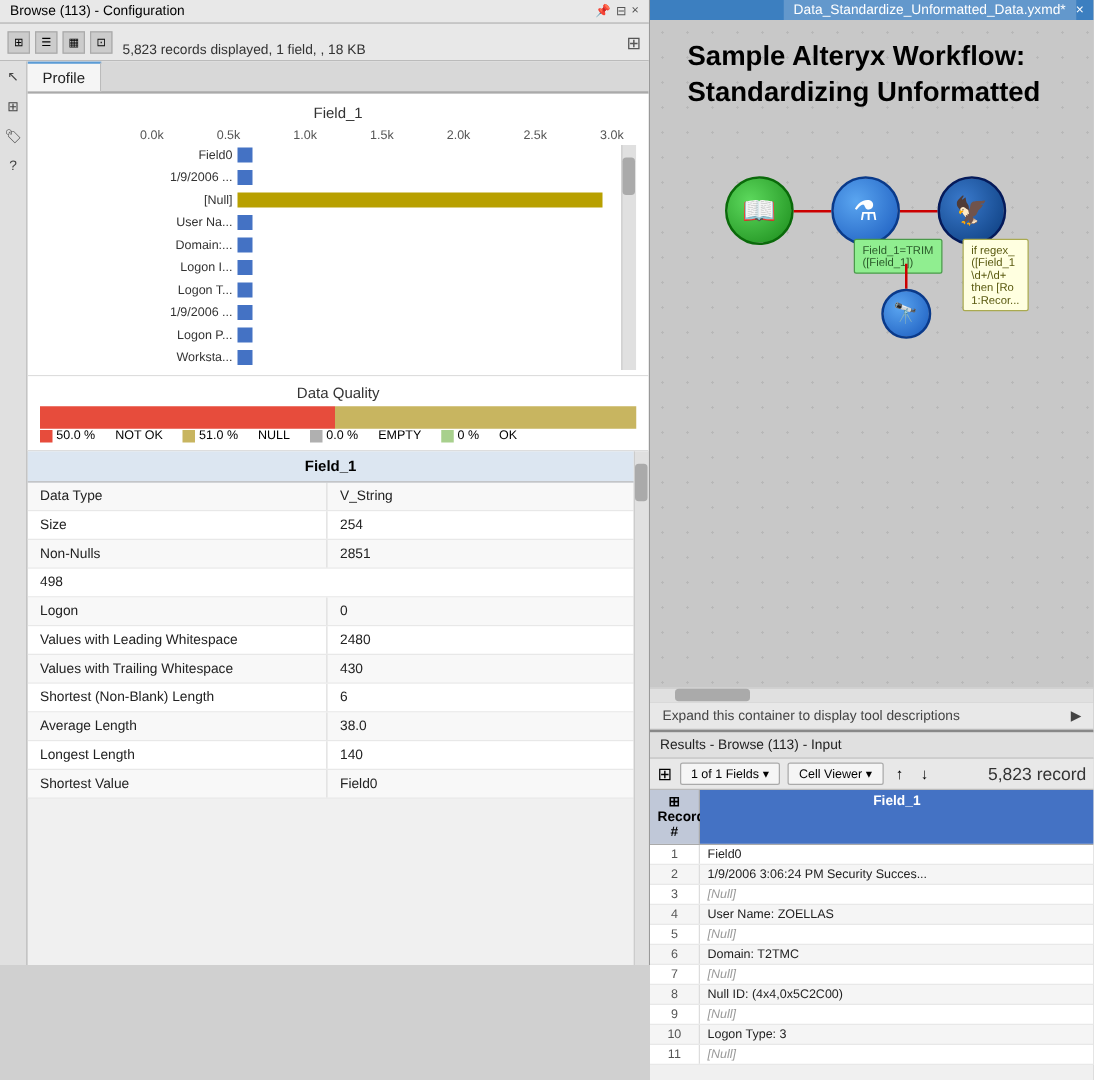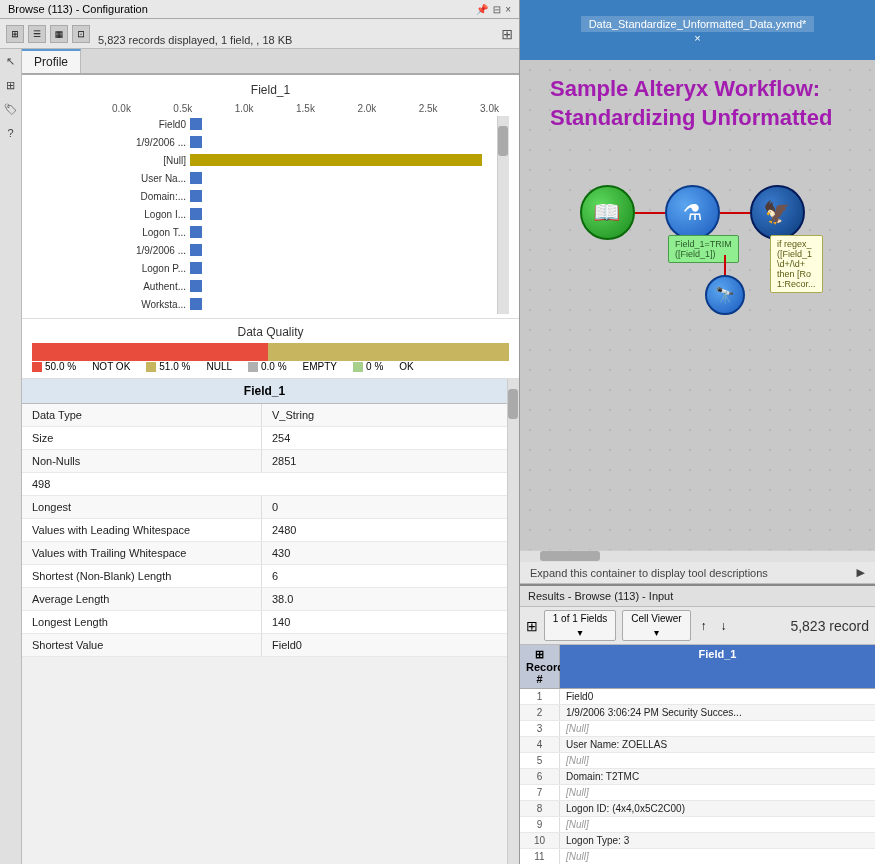--- a/index.html
+++ b/index.html
@@ -1,21 +1,21 @@
 <!DOCTYPE html>
 <html><head>
   <meta charset="utf-8">
   <style>
     * { box-sizing: border-box; margin: 0; padding: 0; }
     body { font-family: 'Segoe UI', Tahoma, Geneva, Verdana, sans-serif; font-size: 12px; background: #d0d0d0; overflow: hidden; }
 
     .main-container { display: flex; width: 875px; height: 864px; }
 
     
-    .left-panel { width: 520px; height: 864px; background: #f0f0f0; border-right: 1px solid #999; display: flex; flex-direction: column; }
+    .left-panel { width: 520px; height: 772px; background: #f0f0f0; border-right: 1px solid #999; display: flex; flex-direction: column; }
 
     .left-title-bar { background: #e8e8e8; border-bottom: 1px solid #aaa; padding: 3px 8px; display: flex; align-items: center; justify-content: space-between; font-size: 11px; }
     .left-title-bar .title-controls { display: flex; gap: 4px; }
     .title-pin { font-size: 10px; color: #555; cursor: pointer; }
 
     .left-toolbar { background: #e8e8e8; border-bottom: 1px solid #bbb; padding: 2px 6px; display: flex; align-items: center; gap: 4px; font-size: 11px; }
     .toolbar-icon { width: 18px; height: 18px; background: #ccc; border: 1px solid #aaa; display: flex; align-items: center; justify-content: center; font-size: 9px; cursor: pointer; }
     .toolbar-info { color: #333; margin-left: 4px; flex: 1; margin-top: 13px; }
     .toolbar-plus { font-size: 14px; color: #555; cursor: pointer; margin-left: auto; }
 
@@ -63,53 +63,53 @@
     .field-row:nth-child(odd) { background: #f8f8f8; }
     .field-row:nth-child(even) { background: white; }
     .field-key { width: 240px; padding: 5px 10px; font-size: 11px; color: #222; border-right: 1px solid #ddd; }
     .field-val { flex: 1; padding: 5px 10px; font-size: 11px; color: #222; }
     .field-scroll-wrapper { display: flex; flex: 1; overflow: hidden; }
     .field-content { flex: 1; overflow-y: auto; }
 
     
     .right-panel { flex: 1; display: flex; flex-direction: column; background: #c8c8c8; overflow: hidden; }
 
-    .right-title-bar { background: #3c7fc0; color: white; padding: 16px 8px; display: flex; align-items: center; justify-content: flex-end; font-size: 11px; flex-direction: column; }
+    .right-title-bar { background: #3c7fc0; color: white; padding: 0 8px; display: flex; align-items: center; justify-content: flex-end; font-size: 11px; }
     .right-title-tabs { display: flex; gap: 0; }
     .right-tab { padding: 2px 8px; font-size: 11px; color: white; cursor: pointer; background: transparent; }
     .right-tab-active { background: rgba(255,255,255,0.2); }
 
     .workflow-canvas { flex: 1; background: #c8c8c8; position: relative; overflow: hidden; }
     .canvas-bg { 
       width: 100%; height: 100%;
       background-image: radial-gradient(circle, #b8b8b8 1px, transparent 1px);
       background-size: 20px 20px;
       position: absolute;
     }
 
-    .workflow-title { position: absolute; top: 15px; left: 30px; font-size: 22px; font-weight: bold; color: #a21caf; line-height: 1.3; }
+    .workflow-title { position: absolute; top: 15px; left: 30px; font-size: 22px; font-weight: bold; color: #000000; line-height: 1.3; }
     .tool-node { width: 55px; height: 55px; border-radius: 50%; display: flex; align-items: center; justify-content: center; cursor: pointer; }
     .tool-green { background: radial-gradient(circle at 35% 35%, #5dd95d, #1a8a1a); border: 2px solid #0a6a0a; }
     .tool-blue { background: radial-gradient(circle at 35% 35%, #5aa5f0, #1a5abd); border: 2px solid #0a3a8a; }
     .tool-darkblue { background: radial-gradient(circle at 35% 35%, #3a7acc, #0a3a7a); border: 2px solid #051a5a; }
     .tool-connector { height: 2px; width: 30px; background: #cc0000; }
 
-    .tool-formula-box { position: absolute; top: 175px; left: 148px; background: #90ee90; border: 1px solid #4a9a4a; padding: 3px 6px; font-size: 9px; color: #2a5a2a; white-space: nowrap; border-radius: 2px; }
+    .tool-formula-box { position: absolute; top: 175px; left: 163px; background: #90ee90; border: 1px solid #4a9a4a; padding: 3px 6px; font-size: 9px; color: #2a5a2a; white-space: nowrap; border-radius: 2px; }
     .tool-regex-box { position: absolute; top: 175px; left: 250px; background: #ffffe0; border: 1px solid #aaaa50; padding: 3px 6px; font-size: 9px; color: #5a5a10; white-space: nowrap; border-radius: 2px; max-width: 110px; }
 
     .binoculars-tool { position: absolute; top: 195px; left: 185px; }
     .binoculars-node { width: 40px; height: 40px; border-radius: 50%; background: radial-gradient(circle at 35% 35%, #5aa5f0, #1a5abd); border: 2px solid #0a3a8a; display: flex; align-items: center; justify-content: center; cursor: pointer; }
 
     .expand-bar { background: #e8e8e8; border-top: 1px solid #bbb; border-bottom: 1px solid #bbb; padding: 4px 10px; font-size: 11px; color: #444; cursor: pointer; display: flex; align-items: center; gap: 4px; }
 
     
     .results-panel { background: #f0f0f0; border-top: 2px solid #888; height: 280px; display: flex; flex-direction: column; }
     .results-header { background: #e0e0e0; border-bottom: 1px solid #bbb; padding: 4px 8px; font-size: 11px; color: #222; }
     .results-toolbar { background: #e8e8e8; border-bottom: 1px solid #bbb; padding: 3px 6px; display: flex; align-items: center; gap: 6px; }
-    .results-btn { background: #f5f5f5; border: 1px solid #aaa; padding: 2px 8px; font-size: 10px; cursor: pointer; display: flex; align-items: center; gap: 3px; border-radius: 2px; flex-direction: column; }
+    .results-btn { background: #f5f5f5; border: 1px solid #aaa; padding: 2px 8px; font-size: 10px; cursor: pointer; display: flex; align-items: center; gap: 3px; border-radius: 2px; }
     .results-count { font-size: 14px; color: #333; margin-left: auto; }
 
     .results-table { flex: 1; overflow: hidden; display: flex; flex-direction: column; }
     .results-table-header { display: flex; background: #dce6f1; border-bottom: 1px solid #aaa; font-size: 11px; font-weight: bold; }
     .col-record { width: 40px; padding: 3px 6px; border-right: 1px solid #aaa; background: #c0c8d8; text-align: center; }
     .col-field0 { flex: 1; padding: 3px 6px; text-align: center; background: #4472c4; color: white; }
 
     .results-rows { overflow-y: auto; flex: 1; }
     .result-row { display: flex; border-bottom: 1px solid #e8e8e8; }
     .result-row:nth-child(odd) { background: white; }
@@ -224,26 +224,20 @@
                     <div class="bar-fill bar-normal" style="width: 4%;"></div>
                   </div>
                 </div>
                 <div class="bar-row">
                   <div class="bar-label">Logon P...</div>
                   <div class="bar-container">
                     <div class="bar-fill bar-normal" style="width: 4%;"></div>
                   </div>
                 </div>
                 <div class="bar-row">
-                  <div class="bar-label">Authent...</div>
-                  <div class="bar-container">
-                    <div class="bar-fill bar-normal" style="width: 4%;"></div>
-                  </div>
-                </div>
-                <div class="bar-row">
                   <div class="bar-label">Worksta...</div>
                   <div class="bar-container">
                     <div class="bar-fill bar-normal" style="width: 4%;"></div>
                   </div>
                 </div>
               </div>
             <div style="width:12px; background:#e0e0e0; border-left:1px solid #ccc; position:relative;">
               <div style="width:10px; height:30px; background:#aaa; margin-top:10px; border-radius:3px;"></div>
             </div>
           </div>
@@ -302,21 +296,21 @@
                   <div class="field-val">254</div>
                 </div>
                 <div class="field-row">
                   <div class="field-key">Non-Nulls</div>
                   <div class="field-val">2851</div>
                 </div>
                 <div class="field-row">
                   <div class="field-val">498</div>
                 </div>
                 <div class="field-row">
-                  <div class="field-key">Longest</div>
+                  <div class="field-key">Logon</div>
                   <div class="field-val">0</div>
                 </div>
                 <div class="field-row">
                   <div class="field-key">Values with Leading Whitespace</div>
                   <div class="field-val">2480</div>
                 </div>
                 <div class="field-row">
                   <div class="field-key">Values with Trailing Whitespace</div>
                   <div class="field-val">430</div>
                 </div>
@@ -456,21 +450,21 @@
             <div class="result-row">
               <div class="result-row-num">6</div>
               <div class="result-row-val">Domain:              T2TMC</div>
             </div>
             <div class="result-row">
               <div class="result-row-num">7</div>
               <div class="result-row-val result-null">[Null]</div>
             </div>
             <div class="result-row">
               <div class="result-row-num">8</div>
-              <div class="result-row-val">Logon ID:             (4x4,0x5C2C00)</div>
+              <div class="result-row-val">Null ID:             (4x4,0x5C2C00)</div>
             </div>
             <div class="result-row">
               <div class="result-row-num">9</div>
               <div class="result-row-val result-null">[Null]</div>
             </div>
             <div class="result-row">
               <div class="result-row-num">10</div>
               <div class="result-row-val">Logon Type:          3</div>
             </div>
             <div class="result-row">

